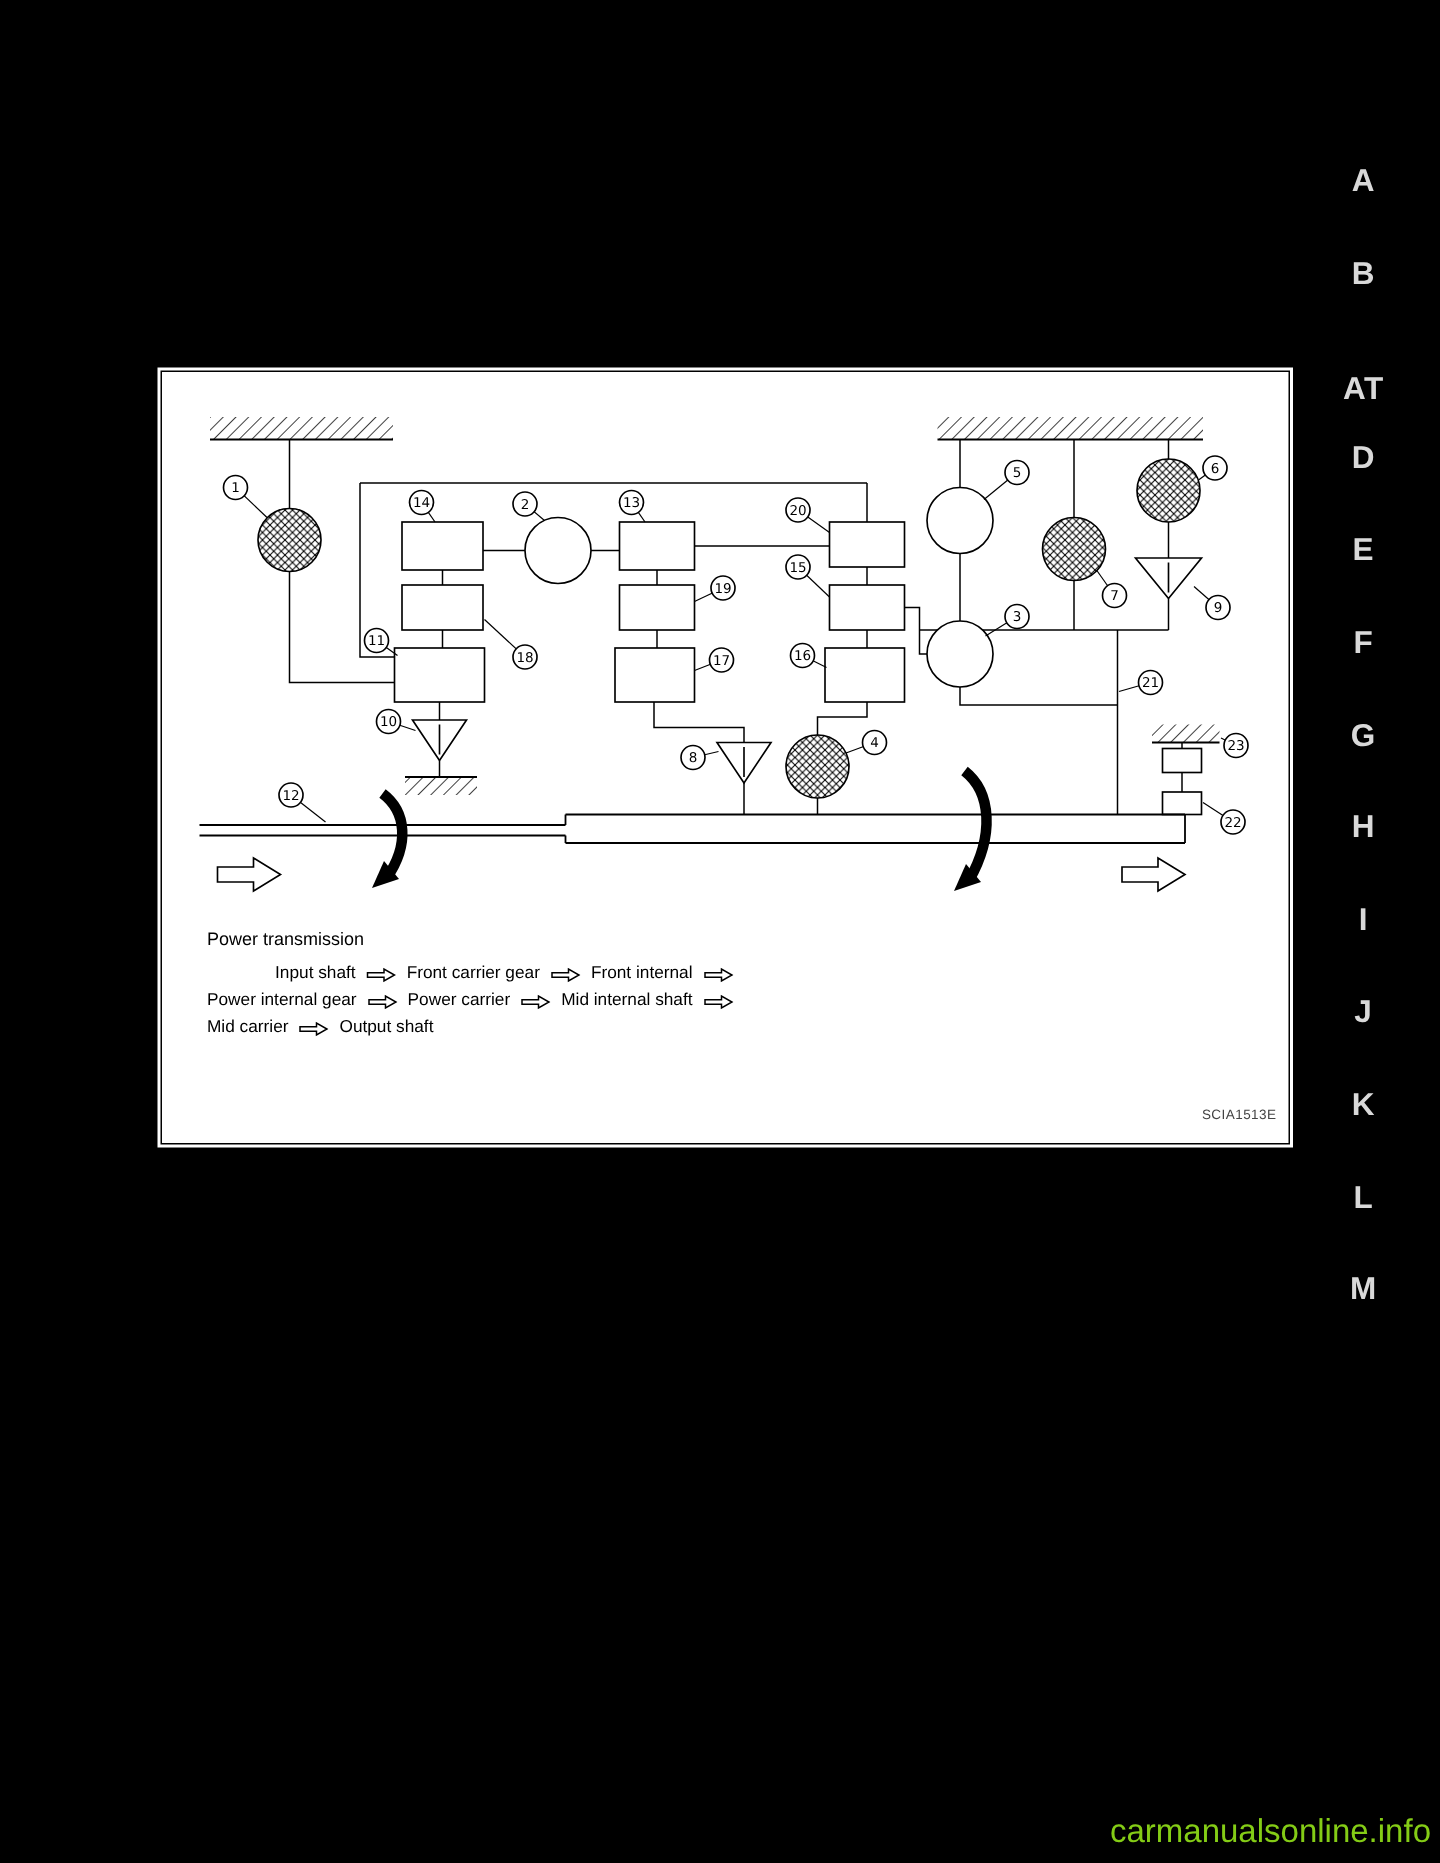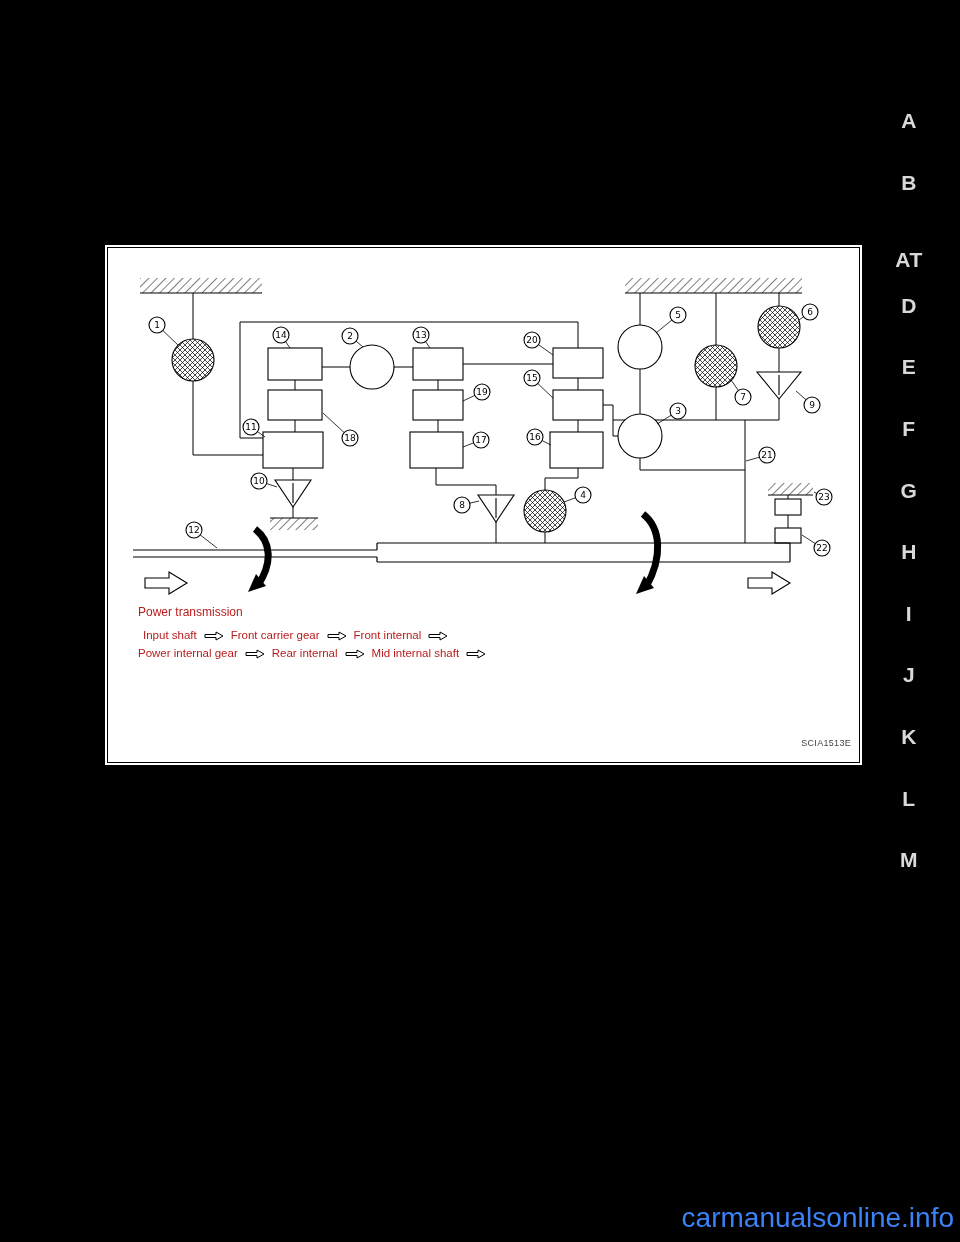--- a/index.html
+++ b/index.html
@@ -15,30 +15,30 @@
     font-family:"Liberation Sans", sans-serif;letter-spacing:.5px;
   }
   
   .panel{
     position:absolute;left:105px;top:245px;width:757px;height:520px;
     background:#fff;
   }
   .frame{position:absolute;inset:2px;border:1px solid #000;}
   #diagram{position:absolute;left:0;top:0;width:757px;height:520px;}
   
-  .powerflow{position:absolute;left:33px;top:360px;color:#b91c1c;}
+  .powerflow{position:absolute;left:33px;top:374px;color:#000000;}
   .pf-title{font-size:12px;margin-bottom:7px;}
   .pf-row{display:flex;align-items:center;height:18px;font-size:11.5px;white-space:nowrap;}
-  .pf-row:first-child{padding-left:5px;}
+  .pf-row:first-child{padding-left:5px;justify-content:flex-end;}
   .pf-label{margin-right:5px;}
   .pf-arrow{margin:1px 7px 0 2px;flex:0 0 auto;}
   .figcode{position:absolute;right:11px;bottom:17px;font-size:9px;color:#444;letter-spacing:.3px;}
   
   .watermark{
-    position:absolute;right:6px;bottom:8px;color:#3b82f6;font-size:28px;
+    position:absolute;right:6px;bottom:8px;color:#84cc16;font-size:22px;
   }
 </style>
 </head>
 <body>
 
 <div id="tabs">
     <div class="tab" style="top: 110px;">A</div>
     <div class="tab" style="top: 171.6px;">B</div>
     <div class="tab" style="top: 249px;">AT</div>
     <div class="tab" style="top: 294.8px;">D</div>
@@ -320,28 +320,35 @@
           <span class="pf-label">Front internal</span>
           <svg class="pf-arrow" width="20" height="10" viewBox="0 0 20 10">
             <path d="M1 3.5 H12 V1 L19 5 L12 9 V6.5 H1 Z" fill="#fff" stroke="#000" stroke-width="1"></path>
           </svg>
         </div>
         <div class="pf-row">
           <span class="pf-label">Power internal gear</span>
           <svg class="pf-arrow" width="20" height="10" viewBox="0 0 20 10">
             <path d="M1 3.5 H12 V1 L19 5 L12 9 V6.5 H1 Z" fill="#fff" stroke="#000" stroke-width="1"></path>
           </svg>
-          <span class="pf-label">Rear internal</span>
+          <span class="pf-label">Power carrier</span>
           <svg class="pf-arrow" width="20" height="10" viewBox="0 0 20 10">
             <path d="M1 3.5 H12 V1 L19 5 L12 9 V6.5 H1 Z" fill="#fff" stroke="#000" stroke-width="1"></path>
           </svg>
           <span class="pf-label">Mid internal shaft</span>
           <svg class="pf-arrow" width="20" height="10" viewBox="0 0 20 10">
             <path d="M1 3.5 H12 V1 L19 5 L12 9 V6.5 H1 Z" fill="#fff" stroke="#000" stroke-width="1"></path>
           </svg>
+        </div>
+        <div class="pf-row">
+          <span class="pf-label">Mid carrier</span>
+          <svg class="pf-arrow" width="20" height="10" viewBox="0 0 20 10">
+            <path d="M1 3.5 H12 V1 L19 5 L12 9 V6.5 H1 Z" fill="#fff" stroke="#000" stroke-width="1"></path>
+          </svg>
+          <span class="pf-label">Output shaft</span>
         </div>
       </div>
   </div>
 
   <div class="figcode">SCIA1513E</div>
 </div>
 
 <div class="watermark">carmanualsonline.info</div>
 
 </body></html>

